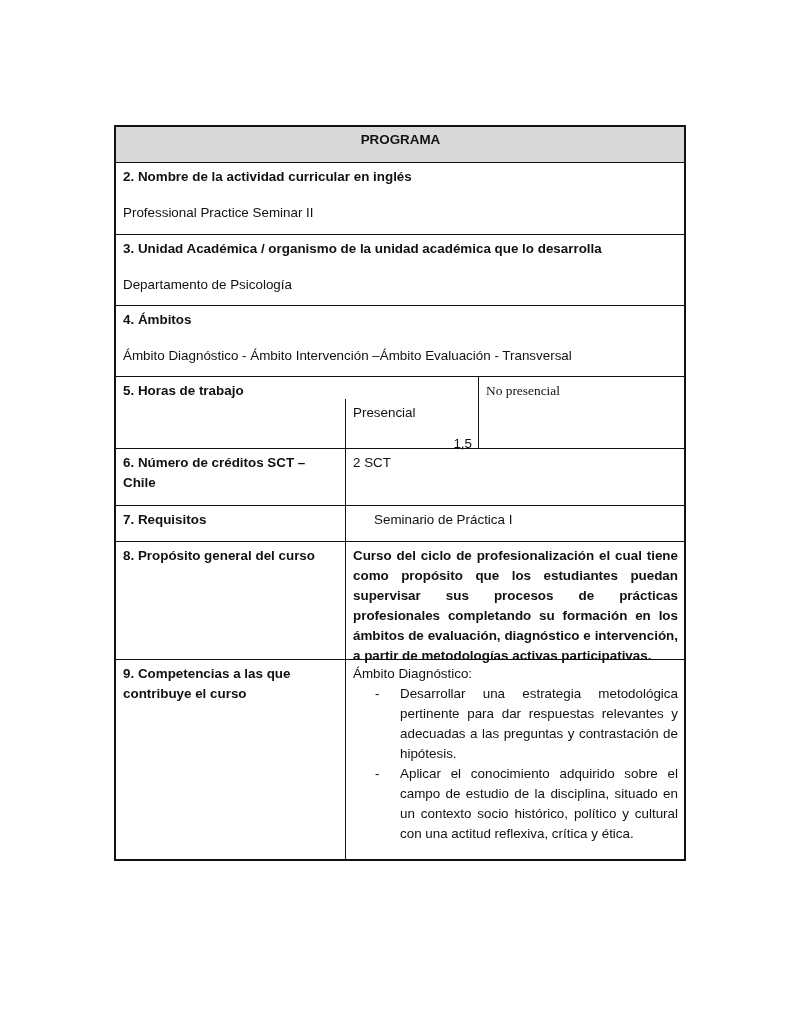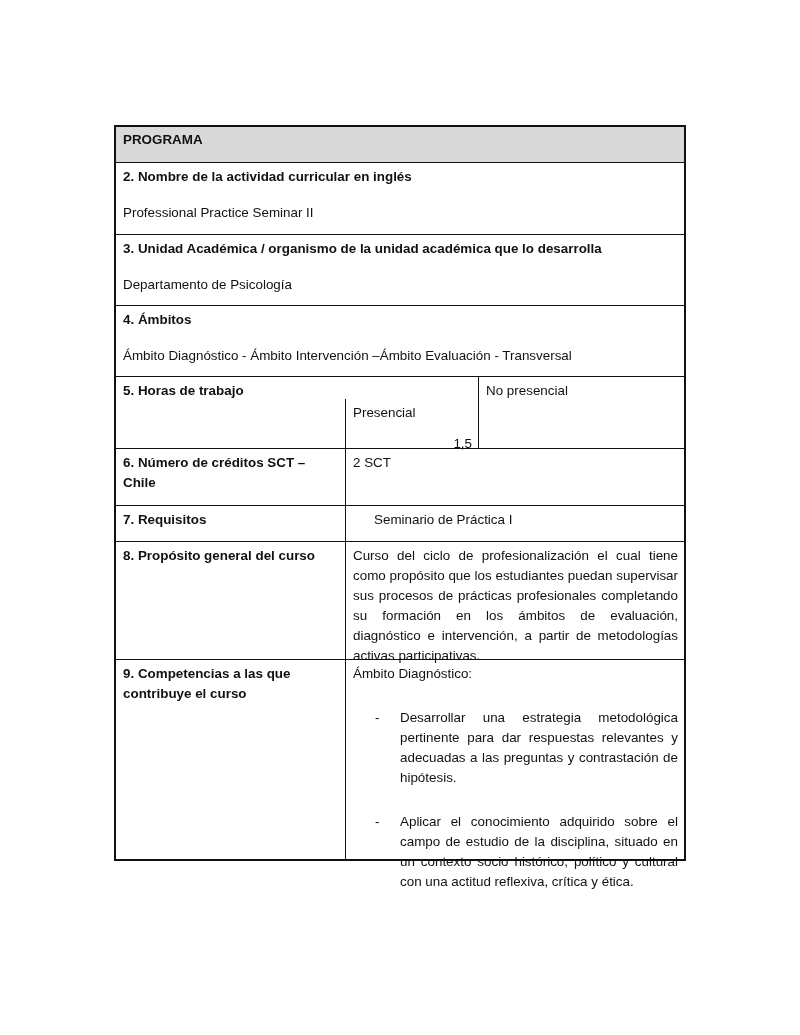--- a/index.html
+++ b/index.html
@@ -6,32 +6,32 @@
   body { width: 800px; height: 1035px; position: relative; overflow: hidden;
          font-family: "Liberation Sans", sans-serif; color: #111; }
   .page { position: absolute; left: 0; top: 0; width: 800px; height: 1035px; background: #fff; }
   .tbl { position: absolute; left: 114px; top: 125px; width: 572px; border: 2px solid #111;
          box-sizing: border-box; }
   .row { display: flex; border-top: 1.5px solid #111; box-sizing: border-box; }
   .row:first-child { border-top: none; }
   .cell { box-sizing: border-box; padding: 4px 6px 4px 7px; font-size: 13.4px; line-height: 20px; }
   .cell + .cell { border-left: 1.5px solid #111; }
   .header { background: #d9d9d9; height: 35px; justify-content: center; }
-  .header .cell { width: 100%; text-align: left; font-weight: bold; padding-top: 3px; }
+  .header .cell { width: 100%; text-align: center; font-weight: bold; padding-top: 3px; }
   .b { font-weight: bold; }
   .full { width: 100%; }
   .gap { height: 16px; }
   .left { width: 229px; }
   .right { width: 339px; }
   .mid { width: 133px; margin-top: 22px; }
-  .far { width: 206px; }
+  .far { width: 206px; font-family: Liberation Serif, serif; }
   .center-val { text-align: right; margin-top: 11px; }
-  .justify { text-align: justify; }
+  .justify { text-align: justify; font-weight: bold; }
   ul.dash { list-style: none; margin: 0; padding: 0 0 0 22px; }
-  ul.dash li { position: relative; padding-left: 25px; text-align: justify; margin-top: 24px; }
+  ul.dash li { position: relative; padding-left: 25px; text-align: justify; }
   ul.dash li::before { content: "-"; position: absolute; left: 0; }
 </style>
 </head>
 <body>
 
 <div class="page">
   <div class="tbl">
 
     <div class="row header">
       <div class="cell">PROGRAMA</div>

